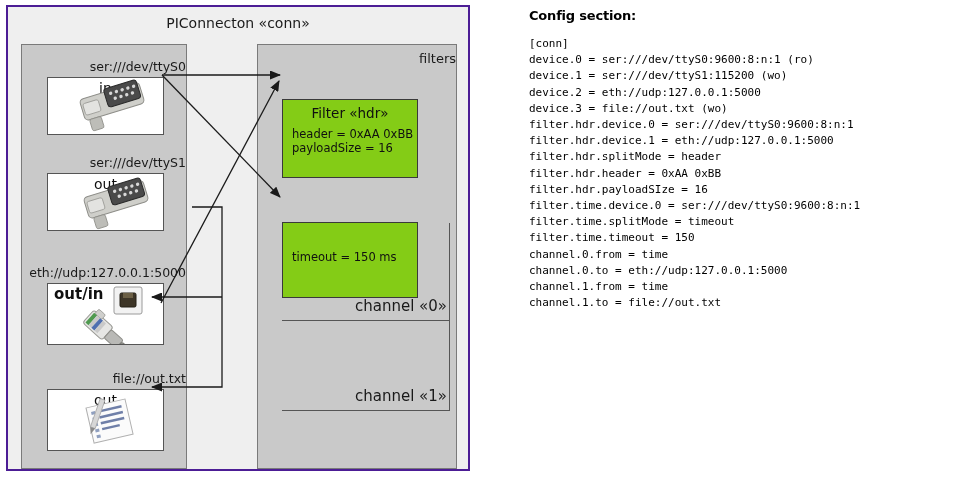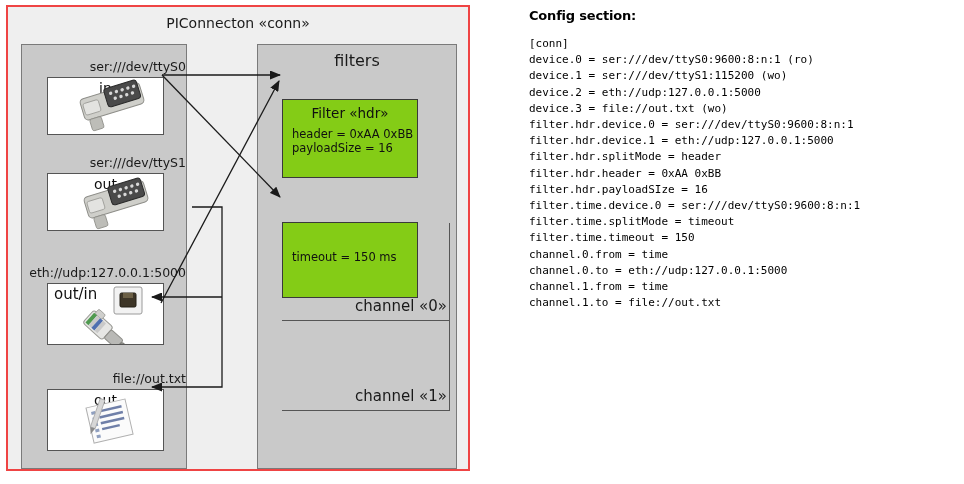--- a/index.html
+++ b/index.html
@@ -1,40 +1,40 @@
 <!DOCTYPE html>
 <html><head>
 <meta charset="utf-8">
 <style>
   html,body{margin:0;padding:0;background:#ffffff;}
   body{width:964px;height:484px;overflow:hidden;font-family:"DejaVu Sans",sans-serif;}
   #root{position:relative;width:964px;height:484px;}
 
   
   #diagram{position:absolute;left:6px;top:5px;width:464px;height:466px;
-           background:#efefef;border:2px solid #ef4444;box-sizing:border-box;}
+           background:#efefef;border:2px solid #4c1d95;box-sizing:border-box;}
   .diag-title{position:absolute;left:0;top:8px;width:100%;text-align:center;
               font-size:14px;color:#1a1a1a;}
 
   .group{position:absolute;background:#c9c9c9;border:1px solid #7a7a7a;
          box-sizing:border-box;}
-  .group-title{position:absolute;left:0;top:6px;width:100%;text-align:center;
-               font-size:16px;color:#1a1a1a;}
+  .group-title{position:absolute;left:0;top:6px;width:100%;text-align:right;
+               font-size:13px;color:#1a1a1a;}
 
   #devgroup{left:13px;top:37px;width:166px;height:425px;}
   #filtgroup{left:249px;top:37px;width:200px;height:425px;}
 
   
   .portlabel{position:absolute;text-align:right;font-size:12.5px;color:#1a1a1a;
              white-space:nowrap;}
   .card{position:absolute;background:#ffffff;border:1px solid #555555;
         box-sizing:border-box;overflow:hidden;}
   .card .cap{position:absolute;top:2px;width:100%;text-align:center;
              font-size:14px;color:#101010;}
-  .card .cap.left{text-align:center;left:6px;width:auto;font-size:15px;}
+  .card .cap.left{text-align:center;left:6px;width:auto;font-size:15px;font-weight:bold;}
 
   
   .filterbox{position:absolute;background:#84cc16;border:1px solid #3a3a3a;
              box-sizing:border-box;margin-top:25px;}
   .filterbox .ftitle{position:absolute;left:0;top:5px;width:100%;text-align:center;
                      font-size:13.5px;color:#101010;}
   .filterbox .fprops{position:absolute;left:9px;top:27px;font-size:11.5px;
                      color:#101010;line-height:14px;}
 
   

